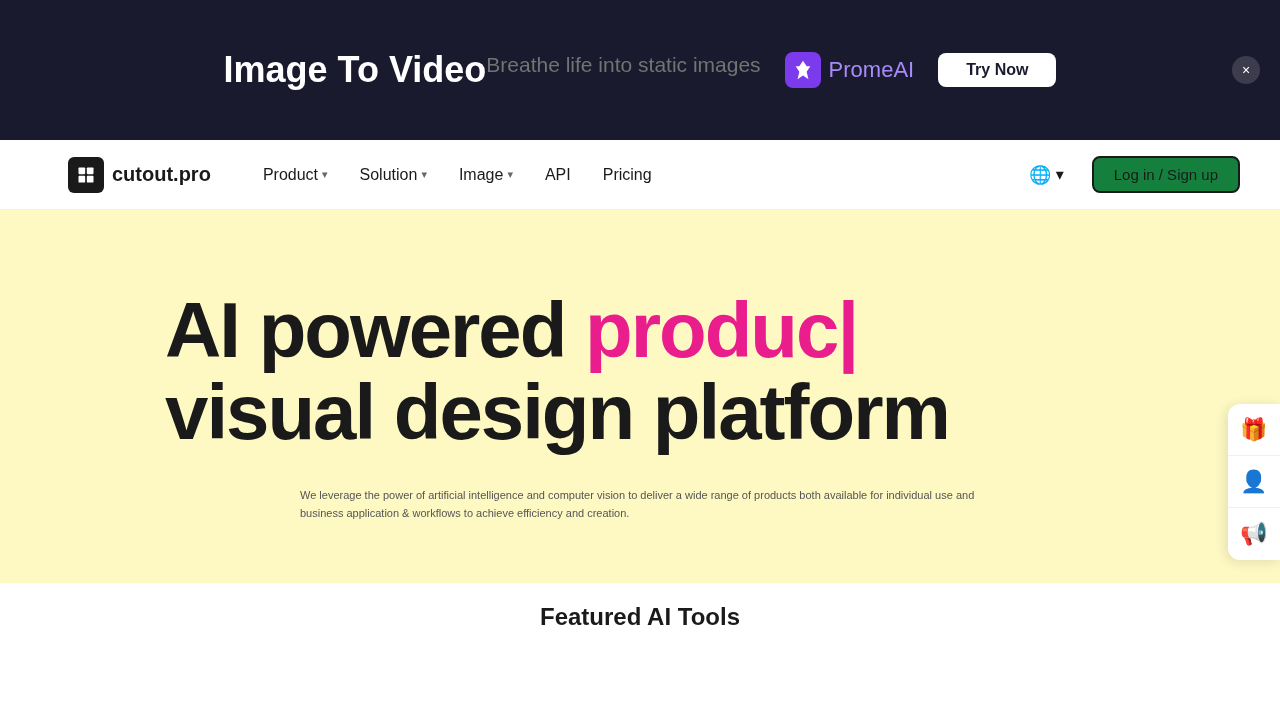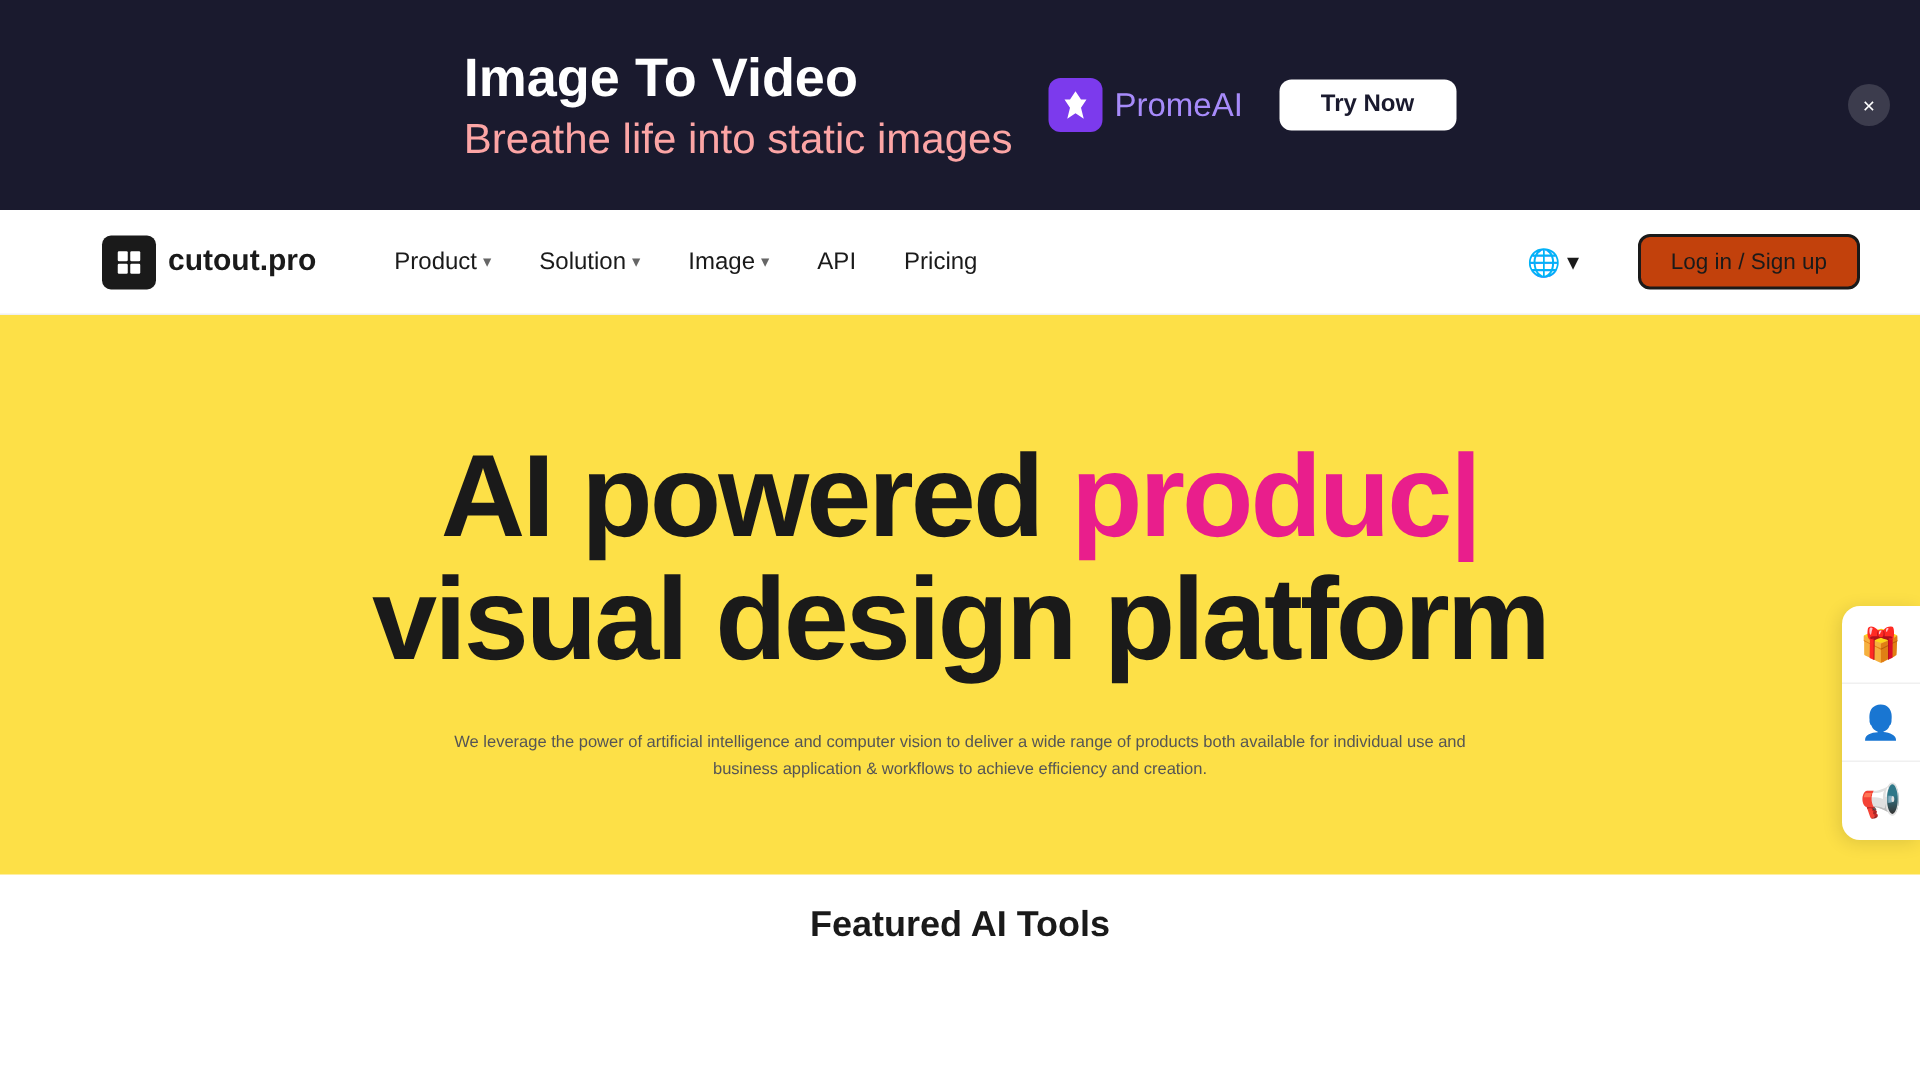--- a/index.html
+++ b/index.html
@@ -9,29 +9,29 @@
     .banner {
       background: #1a1a2e;
       display: flex;
       align-items: center;
       justify-content: center;
       padding: 0 20px;
       height: 140px;
       position: relative;
       gap: 24px;
     }
-    .banner-text-block { display: flex; flex-direction: column; }
+    .banner-text-block { display: flex; flex-direction: row; }
     .banner-title {
       font-size: 36px;
       font-weight: 700;
       color: #fff;
     }
     .banner-subtitle {
-      font-size: 28px;
-      color: #fca5a5;
+      font-size: 21px;
+      color: #737373;
       margin-top: 4px;
     }
     .banner-logo {
       display: flex;
       align-items: center;
       gap: 8px;
       color: #a78bfa;
       font-size: 22px;
       font-weight: 400;
     }
@@ -136,30 +136,28 @@
       color: #1a1a1a;
       border-radius: 6px;
     }
     .login-btn {
       border: 2px solid #1a1a1a;
       border-radius: 8px;
       padding: 8px 20px;
       font-size: 15px;
       font-weight: 500;
       cursor: pointer;
-      background: #c2410c;
-      color: #1a1a1a;
-      margin-left: 11px;
+      background: #15803d;
+      color: #1a1a1a;
     }
 
     
     .hero {
       padding: 80px 40px 60px;
-      text-align: center;
-      background: #fde047;
+      background: #fef9c3;
     }
     .hero-heading {
       font-size: 78px;
       font-weight: 900;
       color: #1a1a1a;
       line-height: 1.05;
       max-width: 950px;
       margin: 0 auto 32px;
       letter-spacing: -2px;
     }

